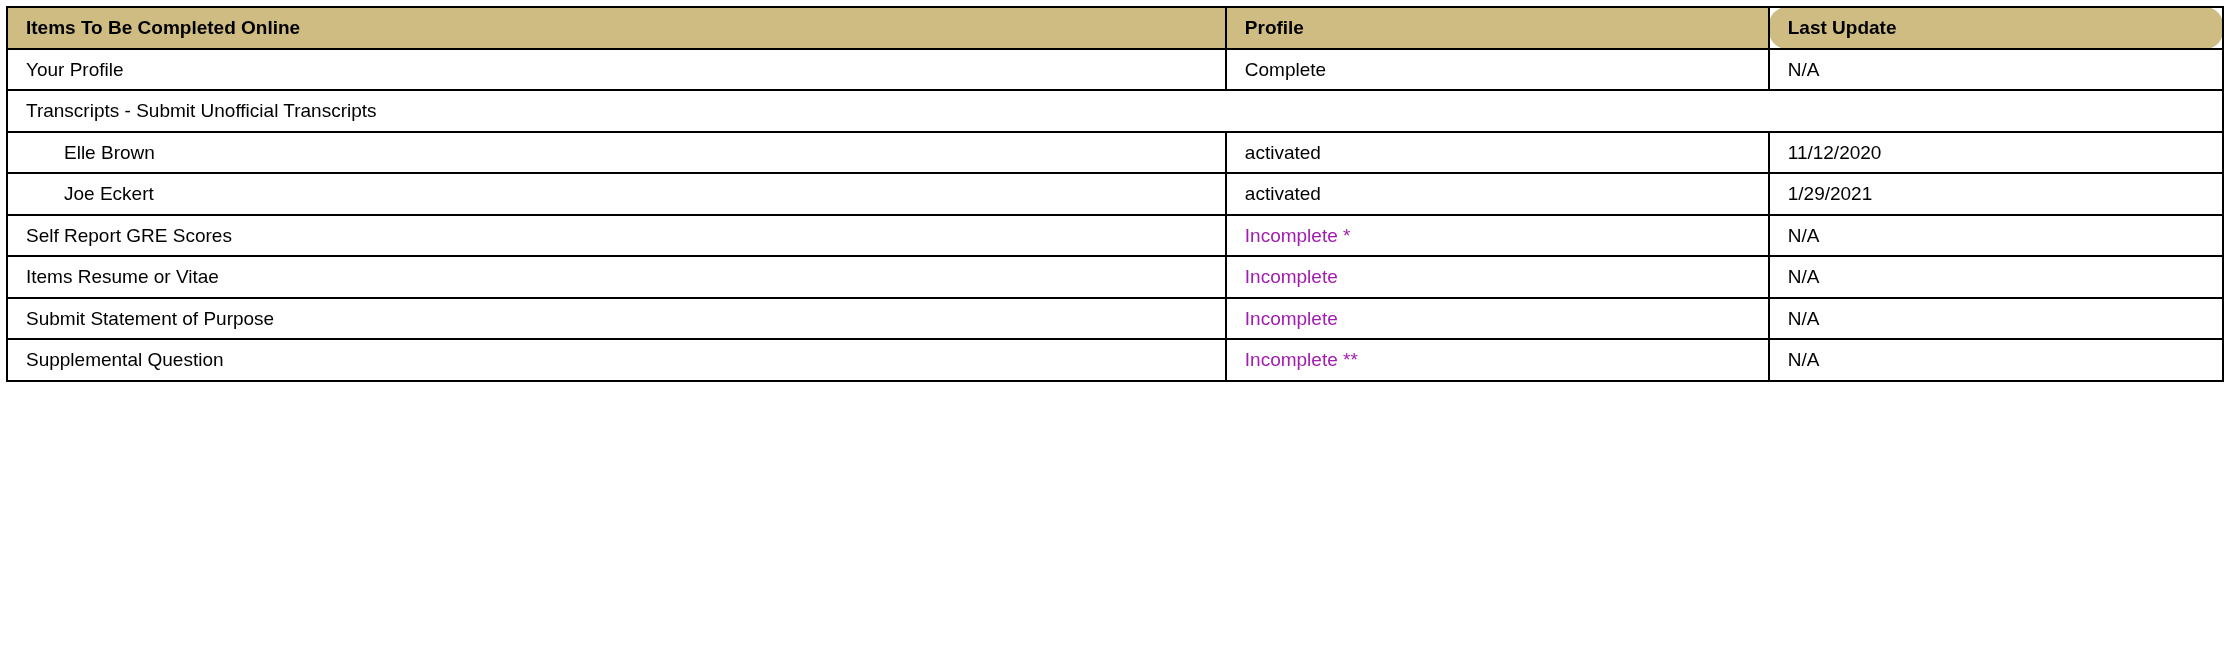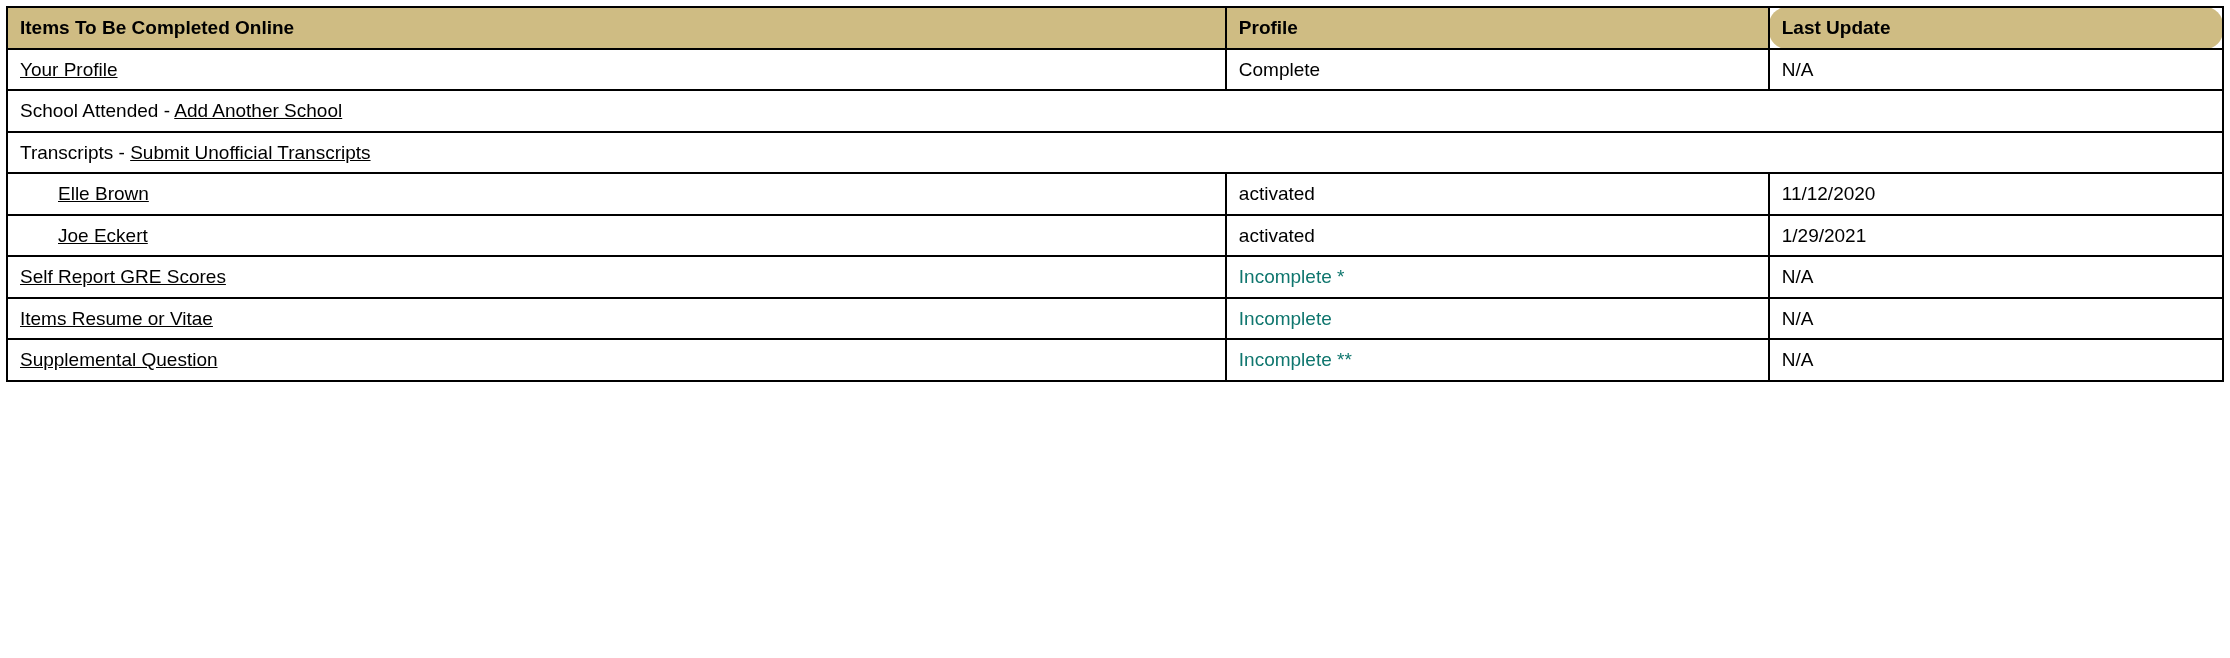--- a/index.html
+++ b/index.html
@@ -10,41 +10,40 @@
     font-size: 19px;
     background: #fff;
     color: #000;
   }
   table {
     width: 100%;
     border-collapse: collapse;
   }
   th, td {
     border: 2px solid #000;
-    padding: 6px 12px;
+    padding: 6px 18px;
     text-align: left;
     vertical-align: middle;
     line-height: 1.45;
   }
   th {
     background: #cfbc83;
     font-weight: bold;
   }
   .col-items { width: 55%; }
   .col-status { width: 24.5%; }
   .col-update { width: 20.5%; border-radius: 18px; }
   .lnk {
-    text-decoration: underline;
     cursor: pointer;
   }
   .indent {
     padding-left: 38px;
   }
   .status-red {
-    color: #0f766e;
+    color: #a21caf;
   }
 </style>
 </head>
 <body>
 
 <table>
   <thead>
     <tr>
       <th class="col-items">Items To Be Completed Online</th>
       <th class="col-status">Profile</th>
@@ -53,25 +52,20 @@
   </thead>
   <tbody>
     <tr>
       <td>
         <span class="lnk">Your Profile</span>
       </td>
       <td>Complete</td>
       <td>N/A</td>
     </tr>
 
-    <tr>
-      <td colspan="3">
-        <span>School Attended - </span><span class="lnk">Add Another School</span>
-      </td>
-    </tr>
 
     <tr>
       <td colspan="3">
         <span>Transcripts - </span><span class="lnk">Submit Unofficial Transcripts</span>
       </td>
     </tr>
 
 
     <tr>
       <td>
@@ -98,20 +92,27 @@
     </tr>
 
     <tr>
       <td>
         <span class="lnk">Items Resume or Vitae</span>
       </td>
       <td class="status-red">Incomplete</td>
       <td>N/A</td>
     </tr>
 
+    <tr>
+      <td>
+        <span class="lnk">Submit Statement of Purpose</span>
+      </td>
+      <td class="status-red">Incomplete</td>
+      <td>N/A</td>
+    </tr>
 
     <tr>
       <td>
         <span class="lnk">Supplemental Question</span>
       </td>
       <td class="status-red">Incomplete **</td>
       <td>N/A</td>
     </tr>
 
   </tbody>

